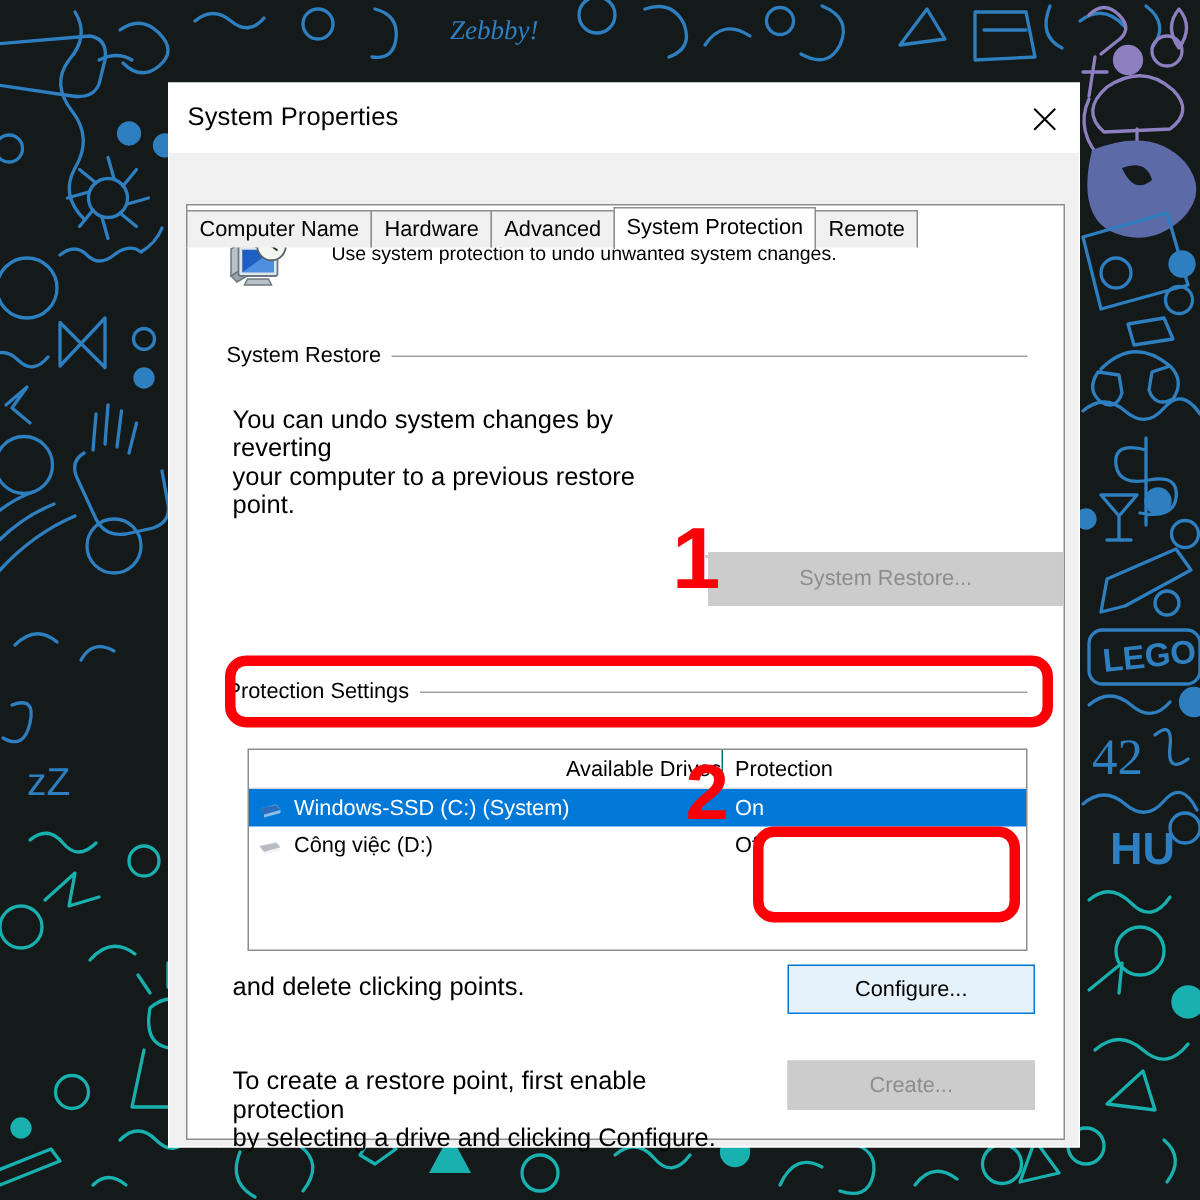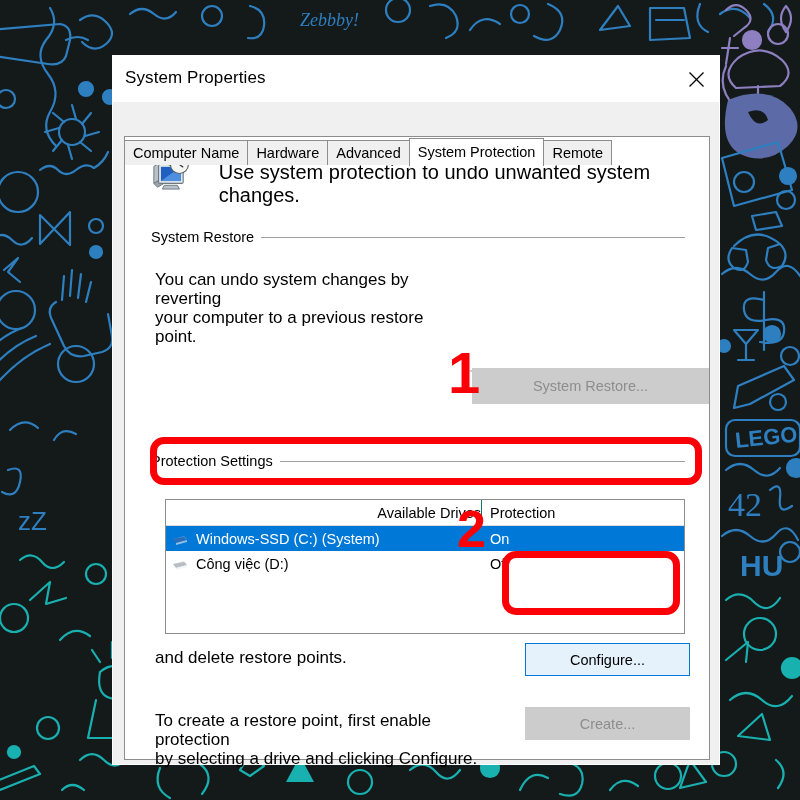--- a/index.html
+++ b/index.html
@@ -96,21 +96,21 @@
   .hero {
     position: absolute;
     left: 26px; top: 15px;
     display: flex;
     align-items: flex-start;
   }
   .hero-icon { width: 42px; height: 42px; }
   .hero-text {
     margin-left: 28px;
     margin-top: 9px;
-    font-size: 20px;
+    font-size: 13px;
     color: #000;
   }
 
   
   .group {
     position: absolute;
     left: 26px;
     width: 534px;
     display: flex;
     align-items: center;
@@ -470,21 +470,21 @@
             <path d="M2 8 l3 4 l11 -3 l-3 -3Z" fill="#b7bdc3"></path>
             <path d="M5 12 l11 -3 l0 2 l-11 3Z" fill="#f2f4f6"></path>
           </svg>
           <span>Công việc (D:)</span>
         </div>
         <div class="row-c2">Off</div>
       </div>
     </div>
 
     <div class="desc" style="left:30px; top:511px; width:330px;">
-      <div>and delete restore points.</div>
+      <div>and delete clicking points.</div>
     </div>
 
     <div class="btn hover" style="left:400px; top:506px; width:165px; height:33px;">
       <span>Configure...</span>
     </div>
 
     <div class="desc" style="left:30px; top:574px; width:350px;">
       <div>To create a restore point, first enable protection</div>
       <div>by selecting a drive and clicking Configure.</div>
     </div>

